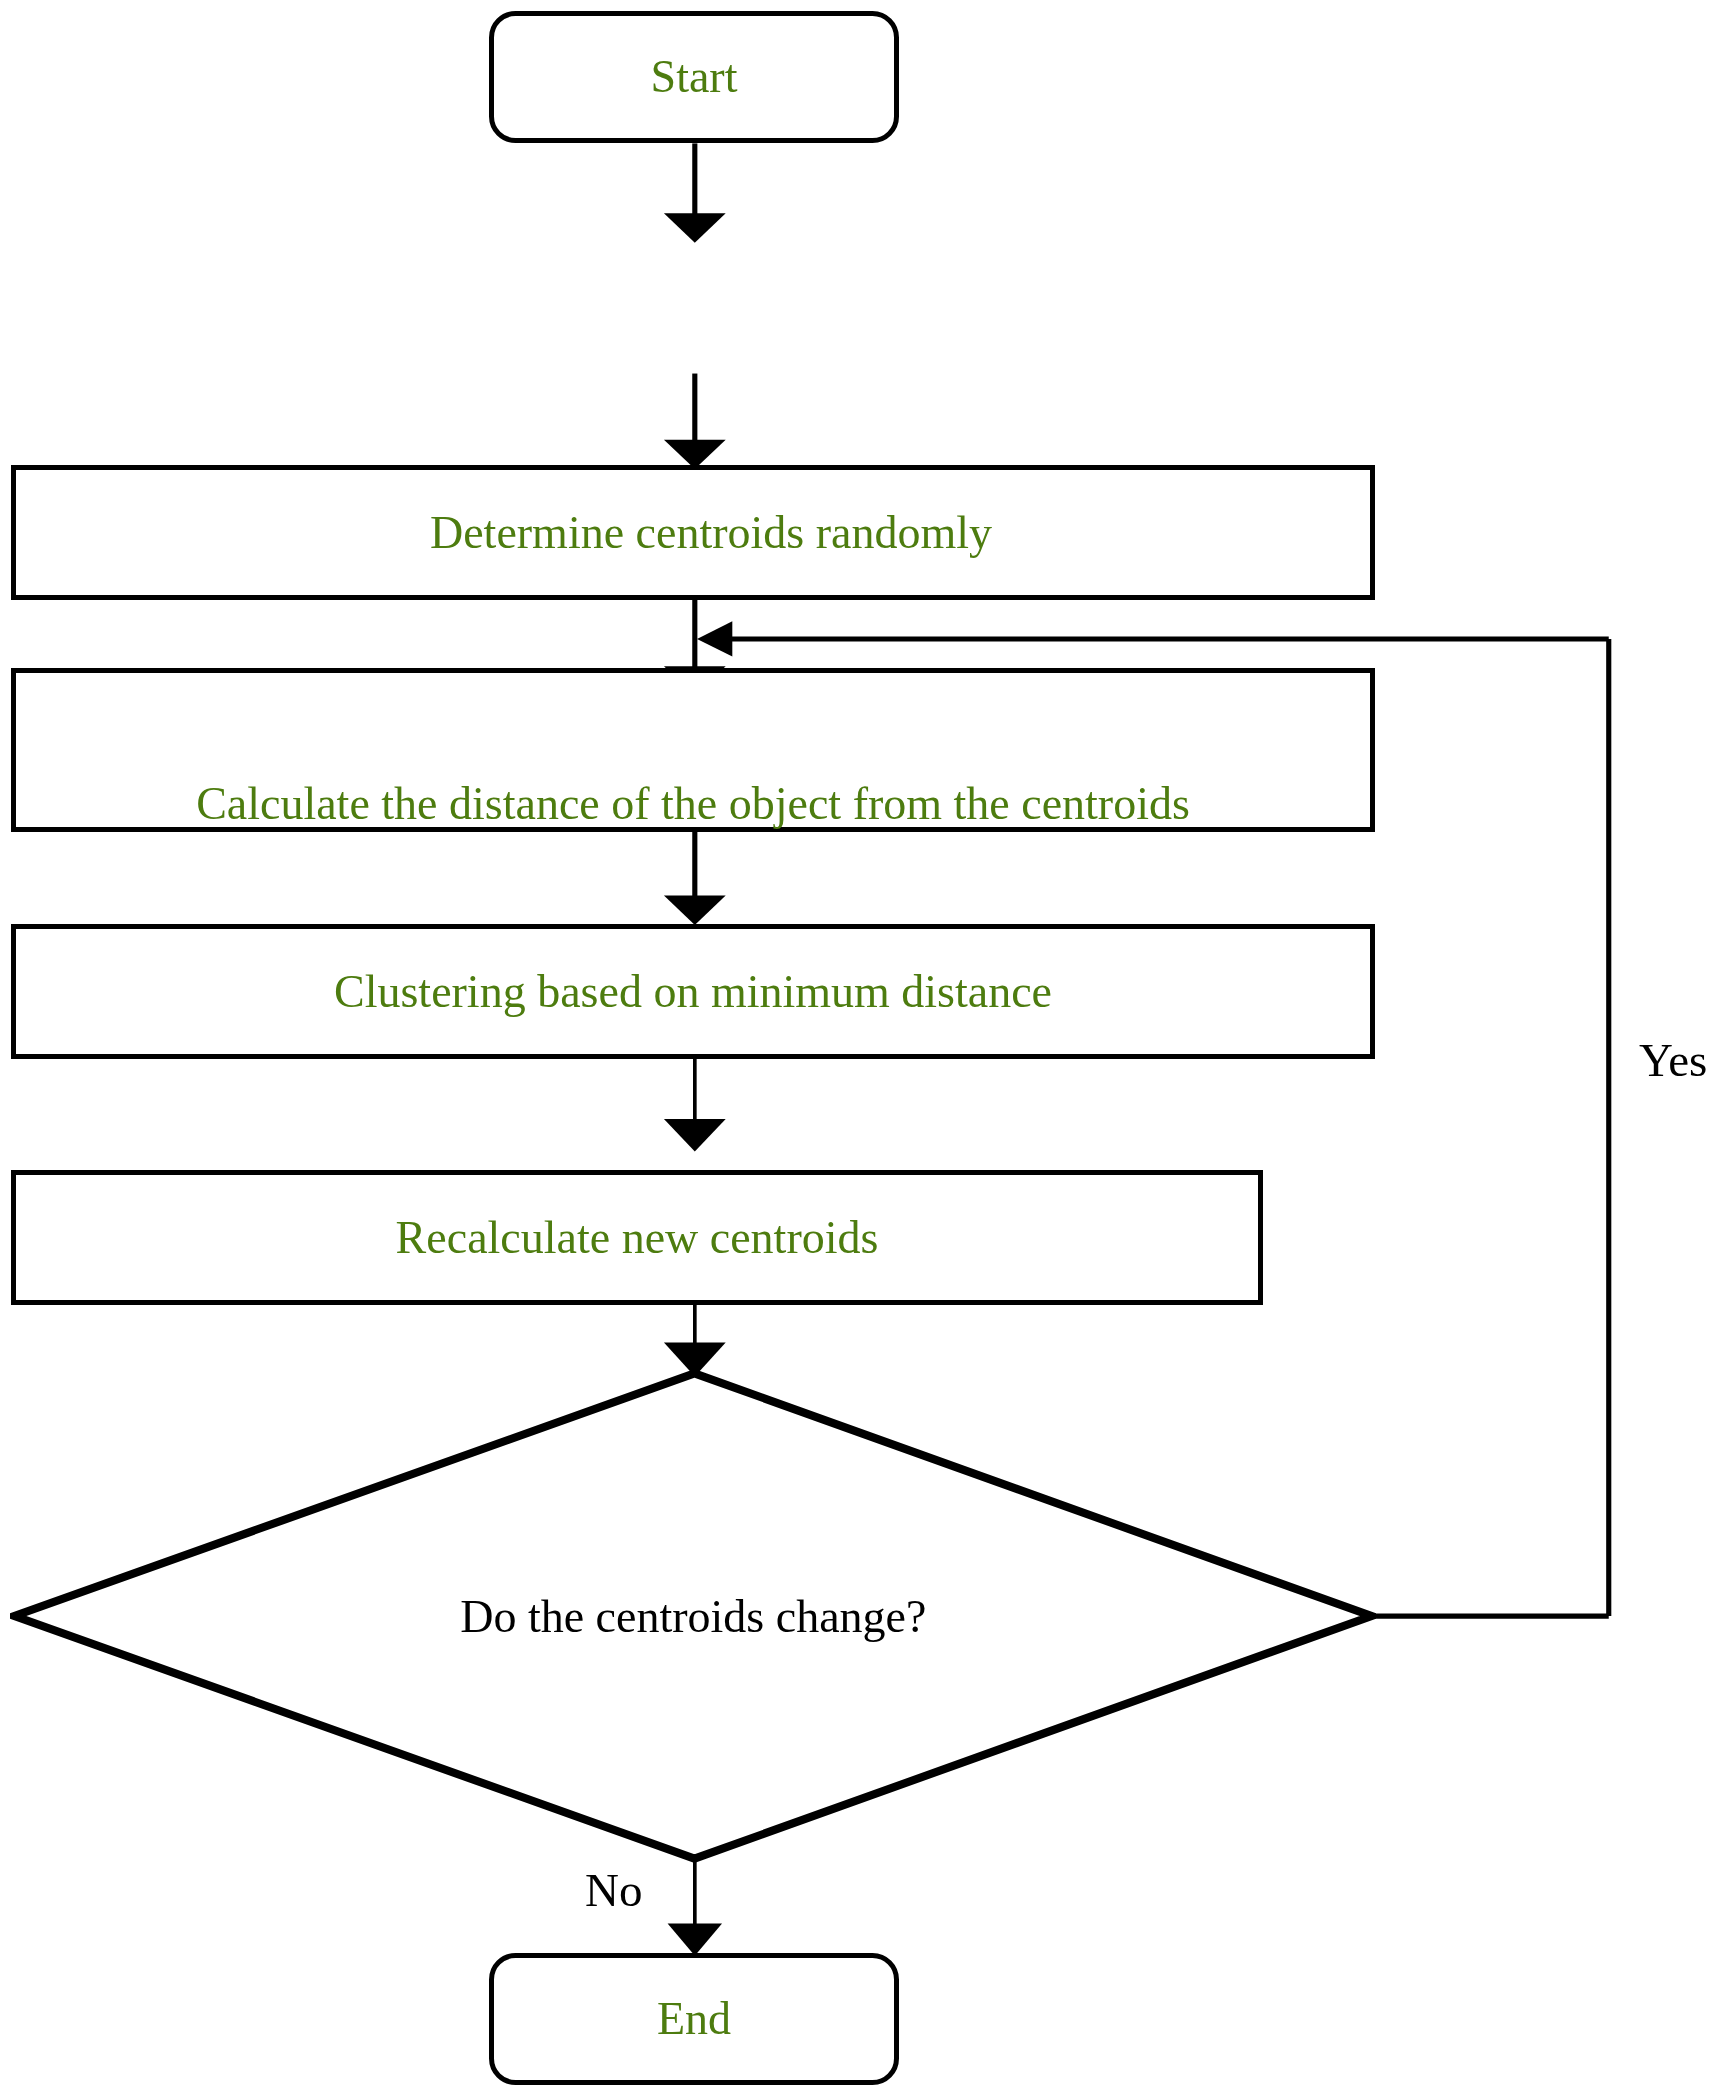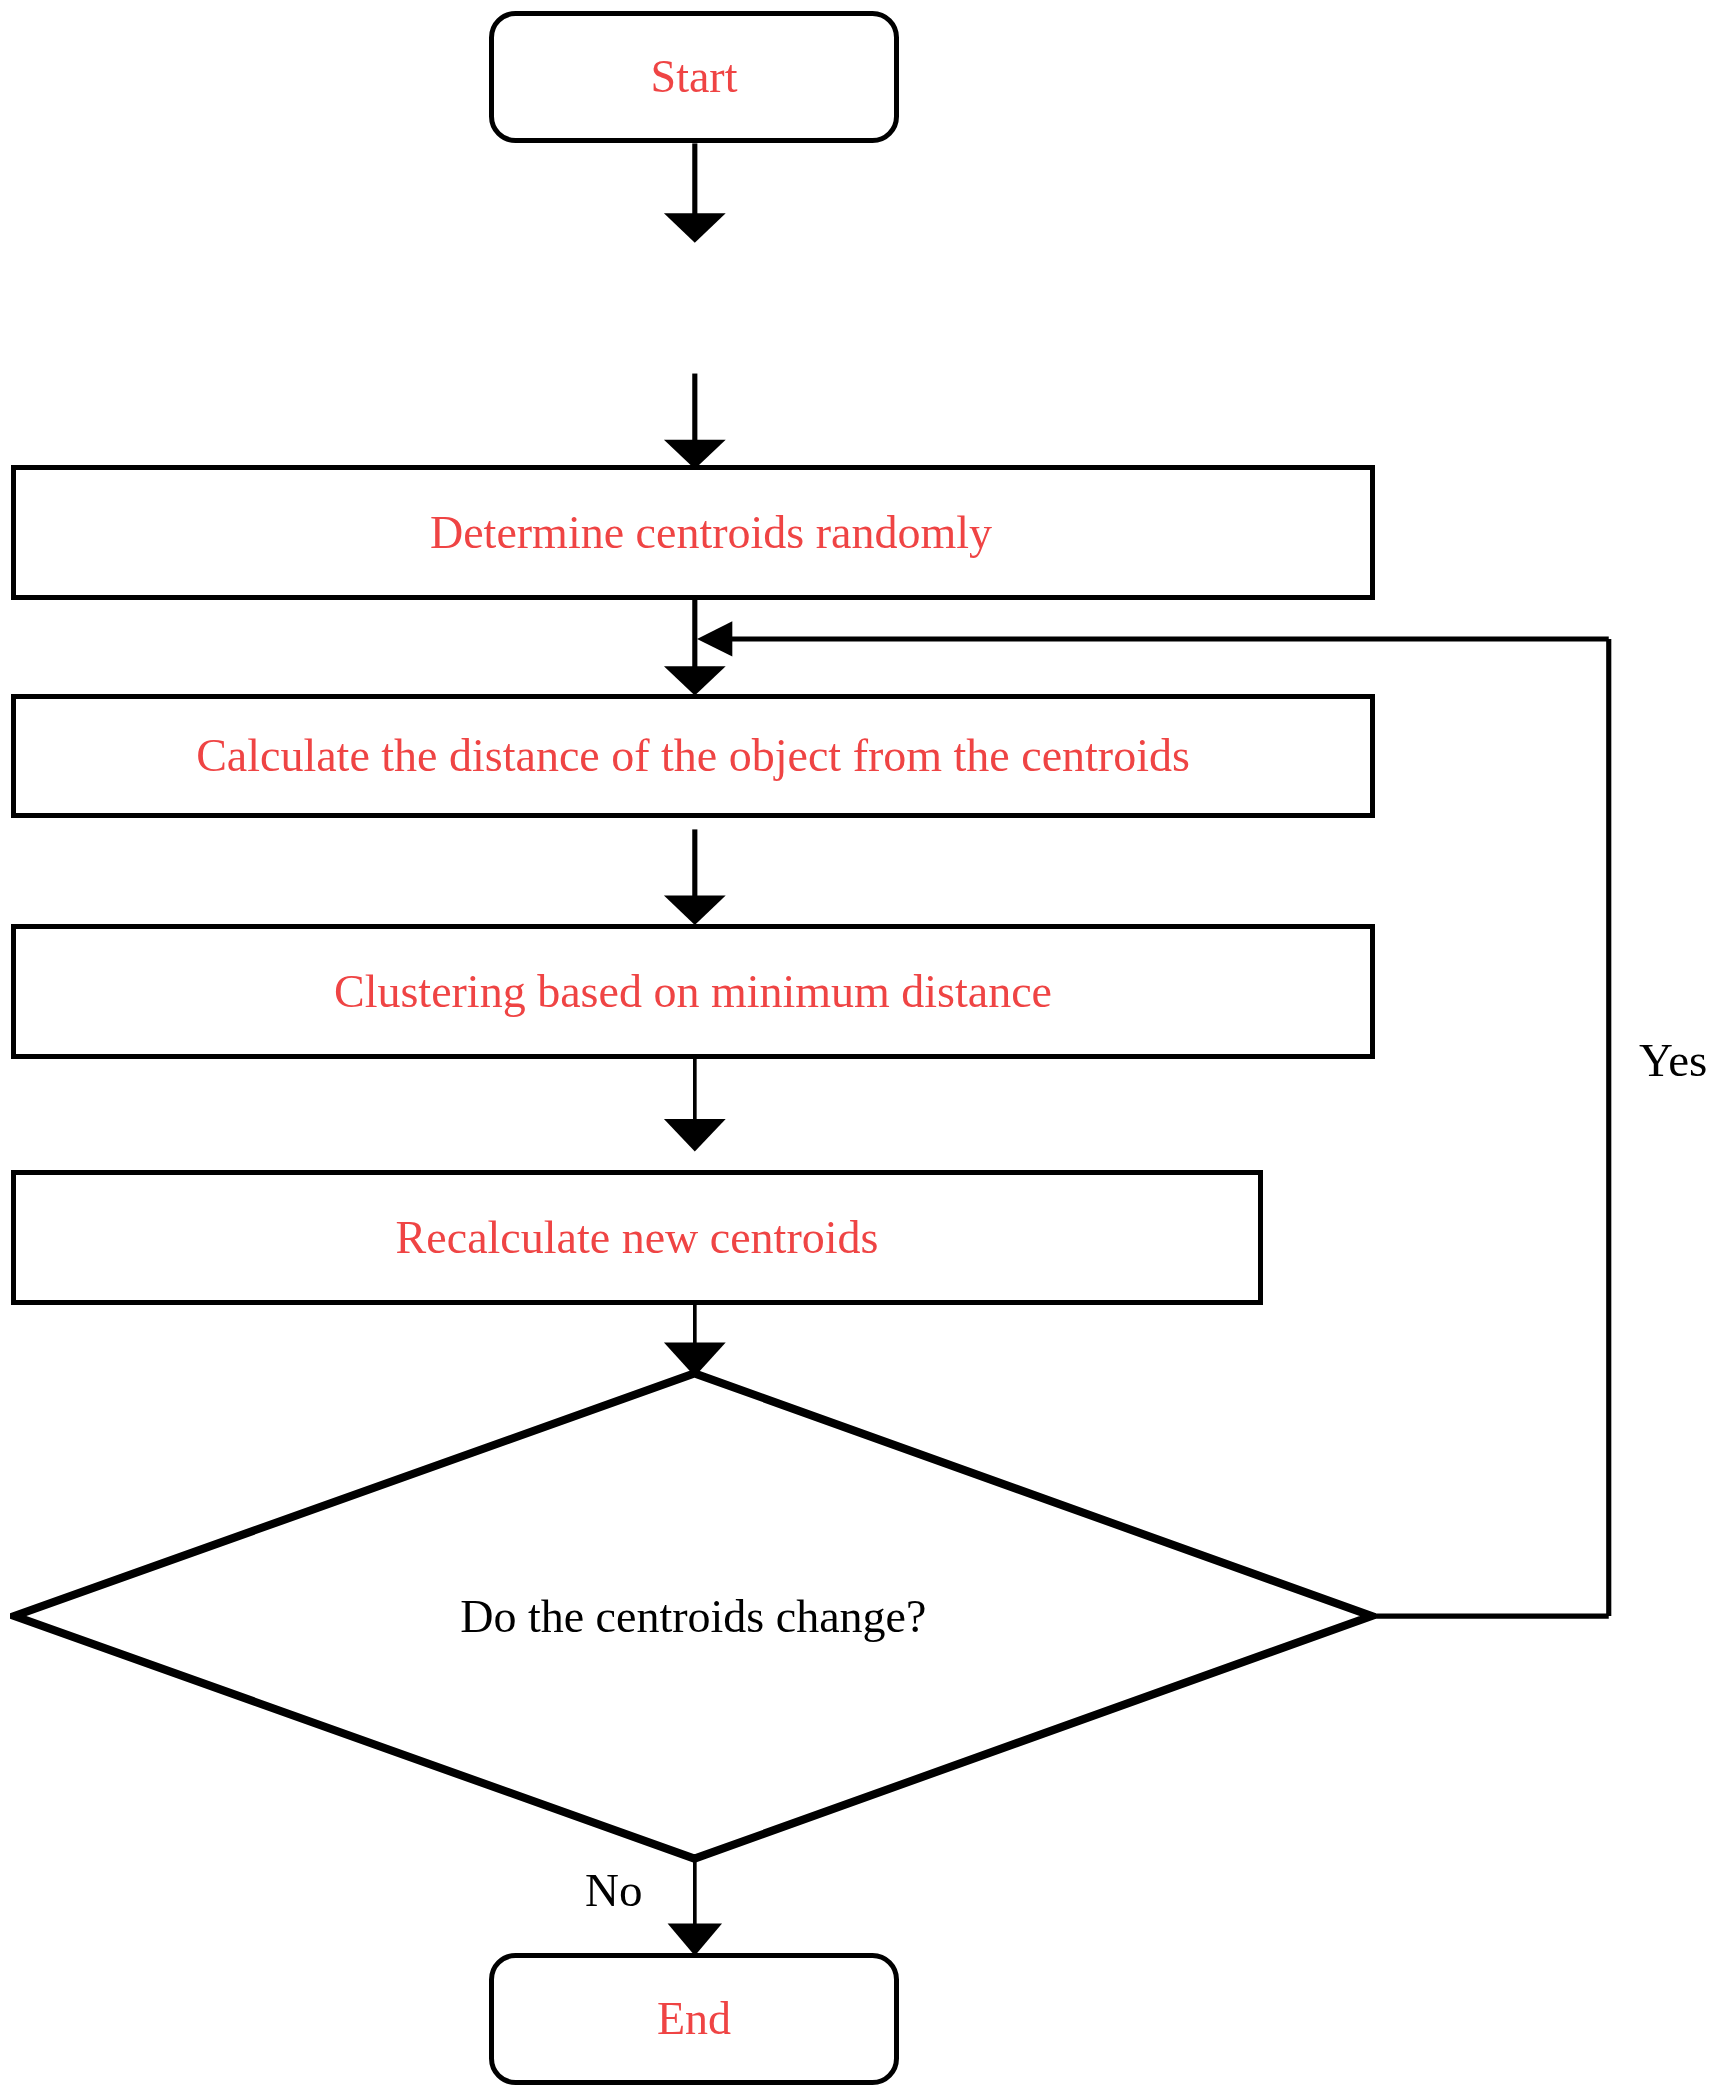--- a/index.html
+++ b/index.html
@@ -28,21 +28,21 @@
     border: 5.1px solid #000000;
   }
   .terminal {
     border: 5.1px solid #000000;
     border-radius: 26.5px;
   }
   .node-label {
     font-size: 46px;
     line-height: 1;
     white-space: nowrap;
-    color: #ef4444;
+    color: #4d7c0f;
   }
   .decision-wrap {
     position: absolute;
   }
   .decision-wrap svg {
     display: block;
   }
   .decision-label {
     position: absolute;
     left: 0;
@@ -113,21 +113,21 @@
 
   <div class="node terminal" style="left:489px; top:11px; width:410px; height:132px;">
     <span class="node-label">Start</span>
   </div>
 
 
   <div class="node proc" style="left:11px; top:465px; width:1364px; height:135px;padding-left:36px;">
     <span class="node-label">Determine centroids randomly</span>
   </div>
 
-  <div class="node proc" style="left:11px; top:694px; width:1364px; height:124px;">
+  <div class="node proc" style="left:11px; top:668px; width:1364px; height:164px;align-items:flex-end;">
     <span class="node-label">Calculate the distance of the object from the centroids</span>
   </div>
 
   <div class="node proc" style="left:11px; top:924px; width:1364px; height:135px;">
     <span class="node-label">Clustering based on minimum distance</span>
   </div>
 
   <div class="node proc" style="left:11px; top:1170px; width:1252px; height:135px;">
     <span class="node-label">Recalculate new centroids</span>
   </div>

